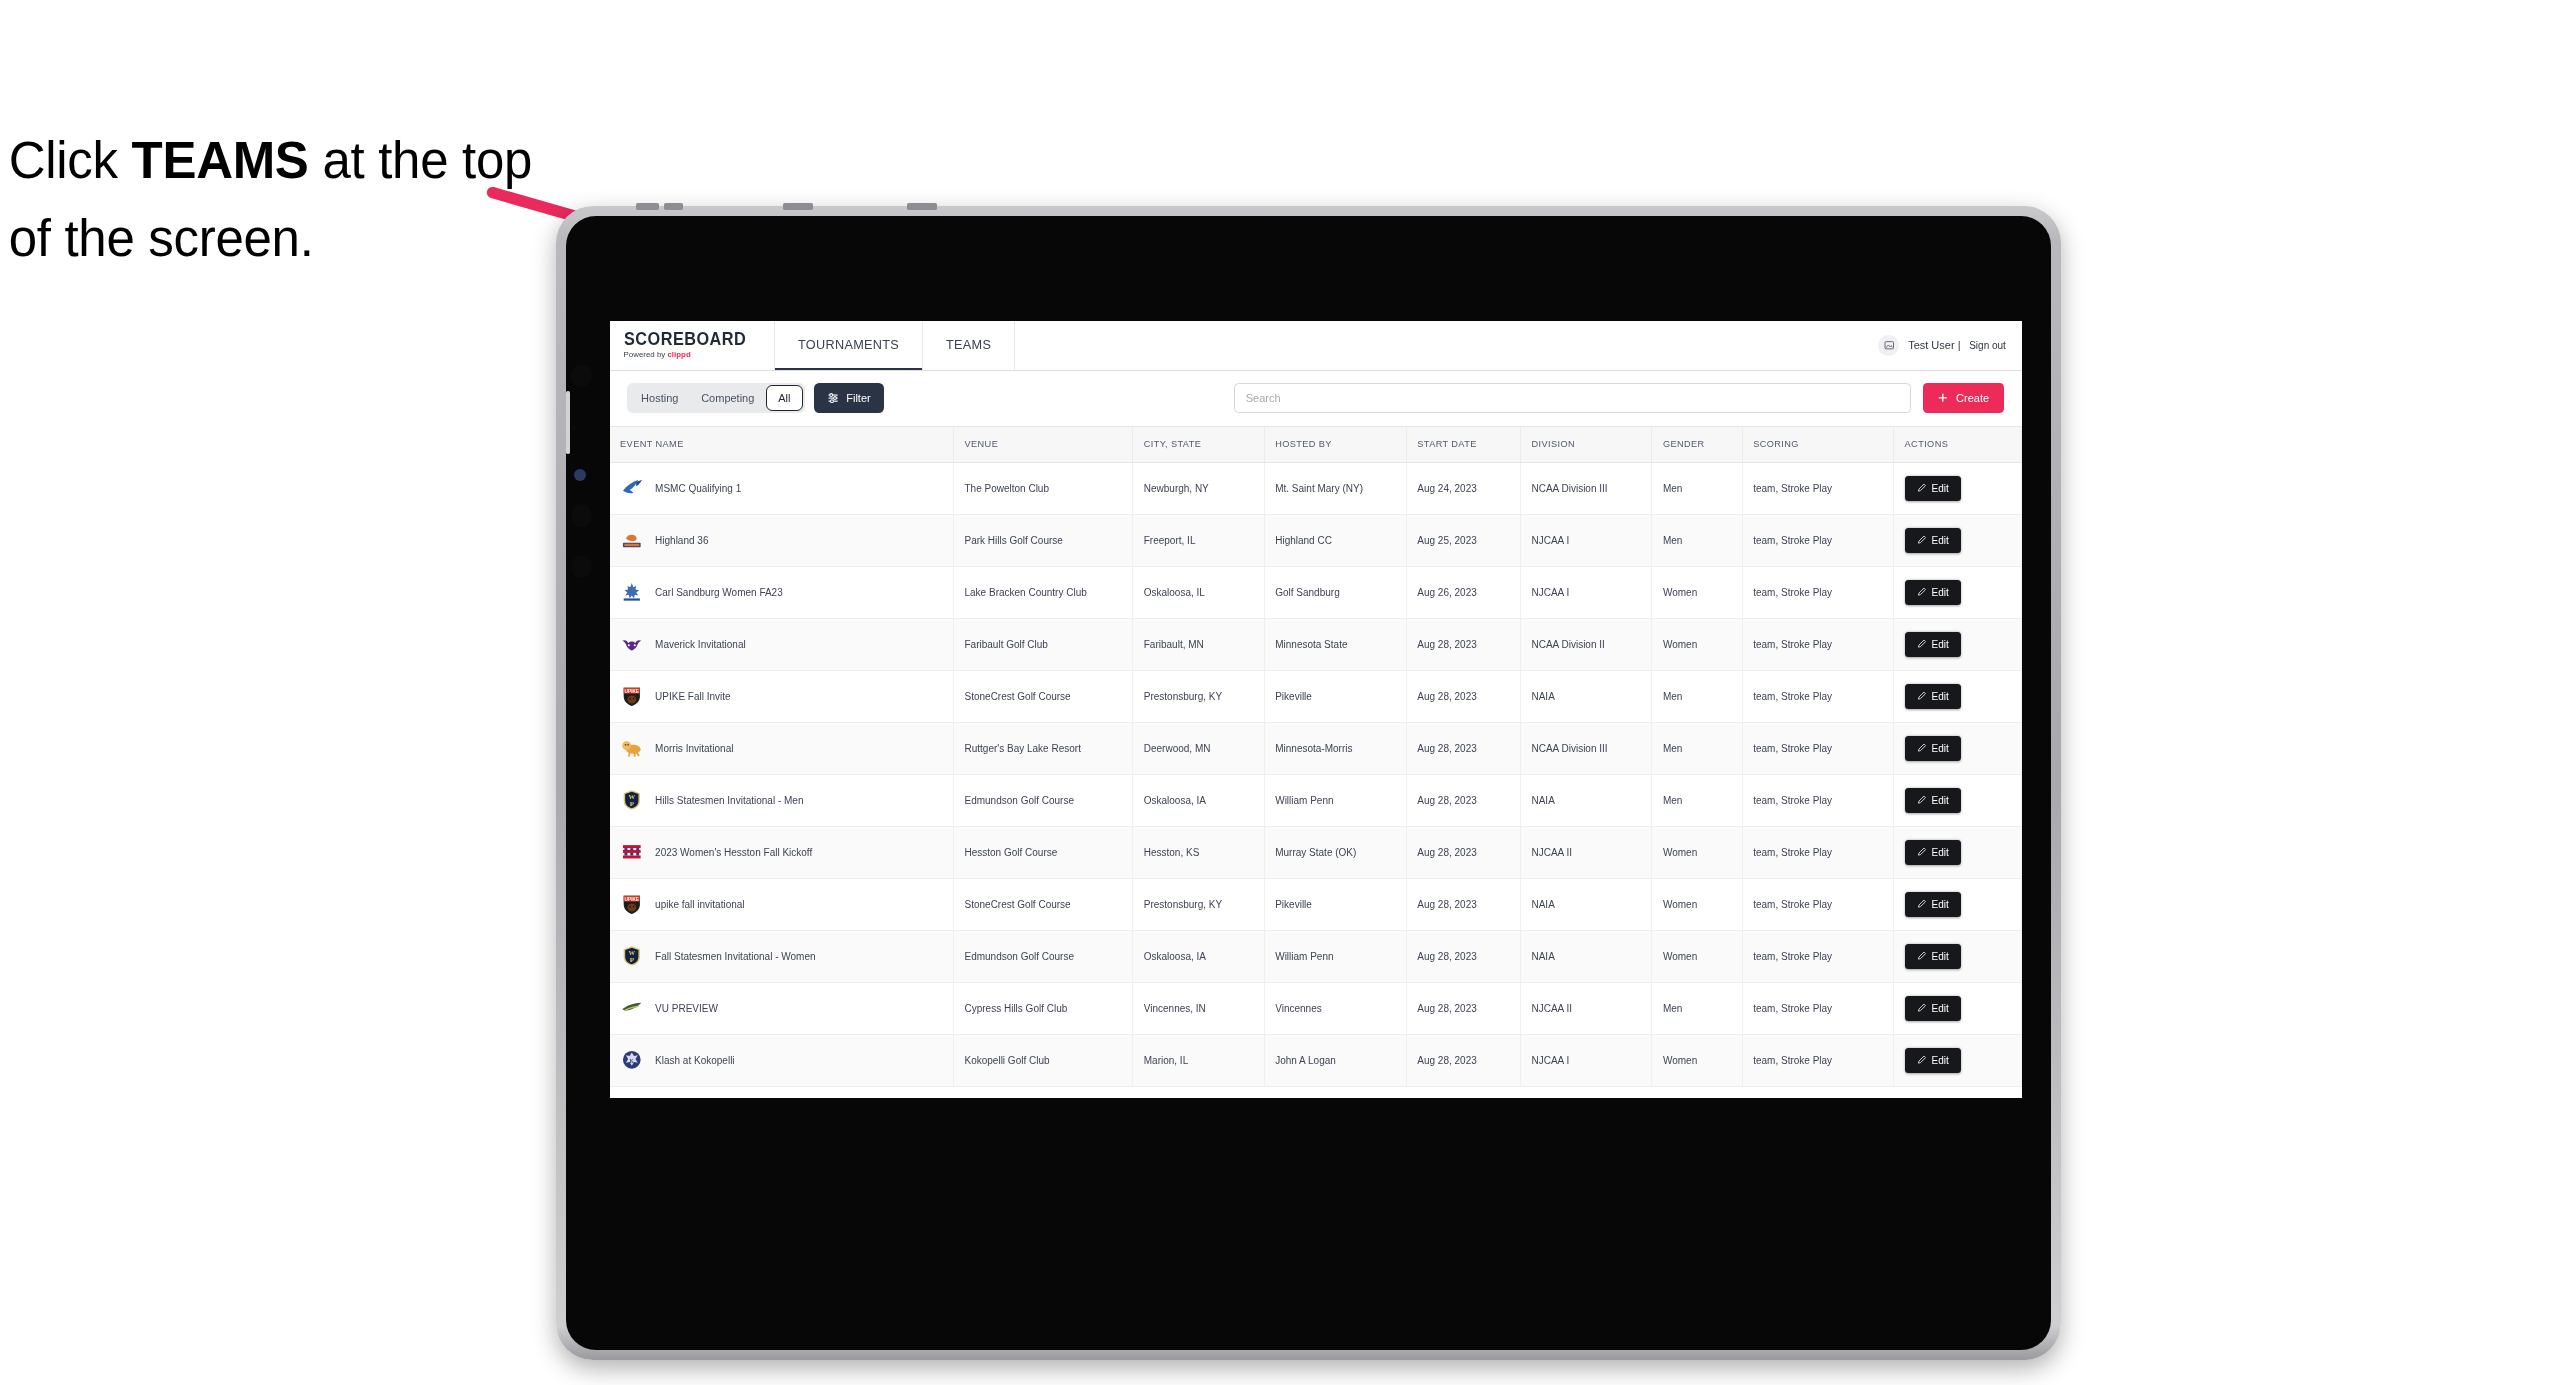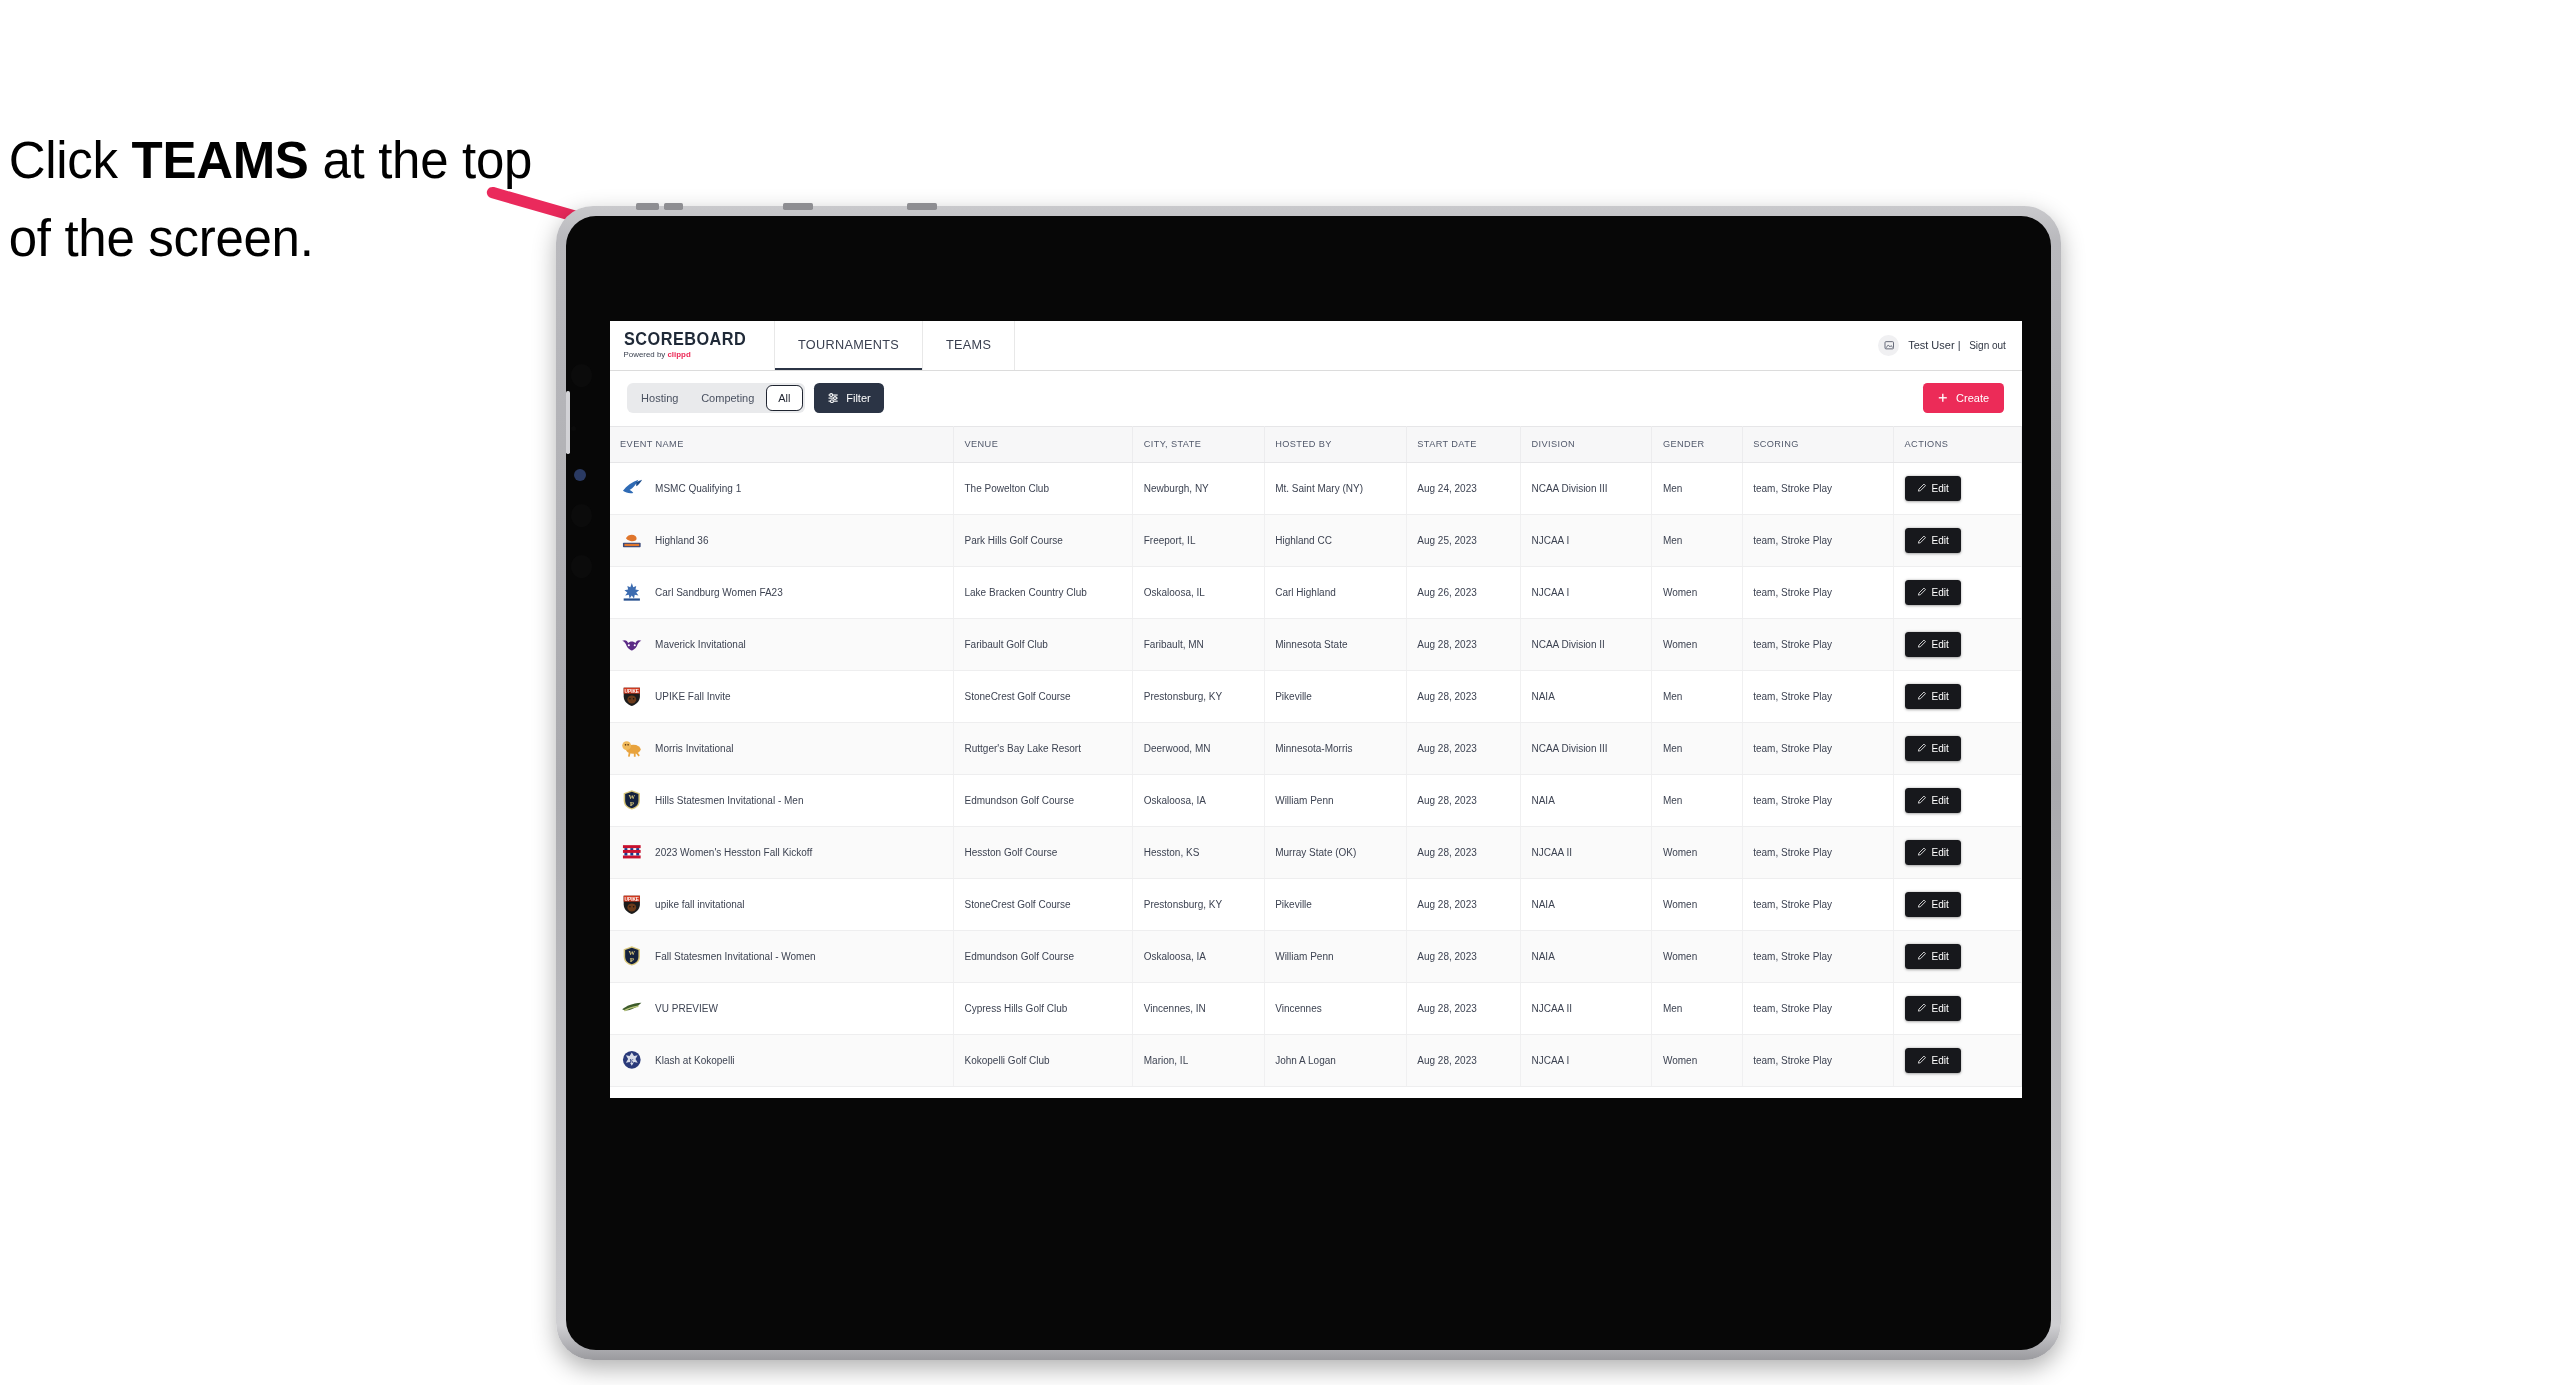--- a/index.html
+++ b/index.html
@@ -265,20 +265,21 @@
               <line x1="2" y1="8" x2="14" y2="8" stroke="#fff" stroke-width="1.5"></line>
               <line x1="2" y1="12" x2="14" y2="12" stroke="#fff" stroke-width="1.5"></line>
               <circle cx="5.5" cy="4" r="1.9" fill="#2b3445" stroke="#fff" stroke-width="1.4"></circle>
               <circle cx="10.5" cy="8" r="1.9" fill="#2b3445" stroke="#fff" stroke-width="1.4"></circle>
               <circle cx="6.5" cy="12" r="1.9" fill="#2b3445" stroke="#fff" stroke-width="1.4"></circle>
             </svg>
             <span>Filter</span>
           </button>
 
           <div id="search-wrap">
+            <input id="search-input" type="text" placeholder="Search" style="">
             <button id="create-btn">
               <svg width="9.6" height="9.6" viewBox="0 0 12 12">
                 <line x1="6" y1="1" x2="6" y2="11" stroke="#fff" stroke-width="1.7"></line>
                 <line x1="1" y1="6" x2="11" y2="6" stroke="#fff" stroke-width="1.7"></line>
               </svg>
               <span>Create</span>
             </button>
           </div>
         </div>
 
@@ -351,21 +352,21 @@
                   <div class="evt-cell">
                     <span class="evt-logo"><svg viewBox="0 0 32 32">
                         <path d="M16 4l2 6 4-2-1 5 5 1-4 3 3 4-5-1-1 5-3-4-3 4-1-5-5 1 3-4-4-3 5-1-1-5 4 2z" fill="#3d6cb0"></path>
                         <rect x="5" y="25" width="22" height="3" fill="#26508f"></rect>
                       </svg></span>
                     <span>Carl Sandburg Women FA23</span>
                   </div>
                 </td>
                 <td class="c-venue">Lake Bracken Country Club</td>
                 <td class="c-city">Oskaloosa, IL</td>
-                <td class="c-host">Carl Highland</td>
+                <td class="c-host">Golf Sandburg</td>
                 <td class="c-date">Aug 26, 2023</td>
                 <td class="c-div">NJCAA I</td>
                 <td class="c-gender">Women</td>
                 <td class="c-score">team, Stroke Play</td>
                 <td class="c-act actions-cell"><button class="edit-btn">
                     <svg width="9.6" height="9.6" viewBox="0 0 16 16">
                       <path d="M11.6 1.8l2.6 2.6-8.4 8.4-3.4.8.8-3.4z" fill="none" stroke="#fff" stroke-width="1.3" stroke-linejoin="round"></path>
                     </svg>
                     <span>Edit</span>
                   </button></td>

